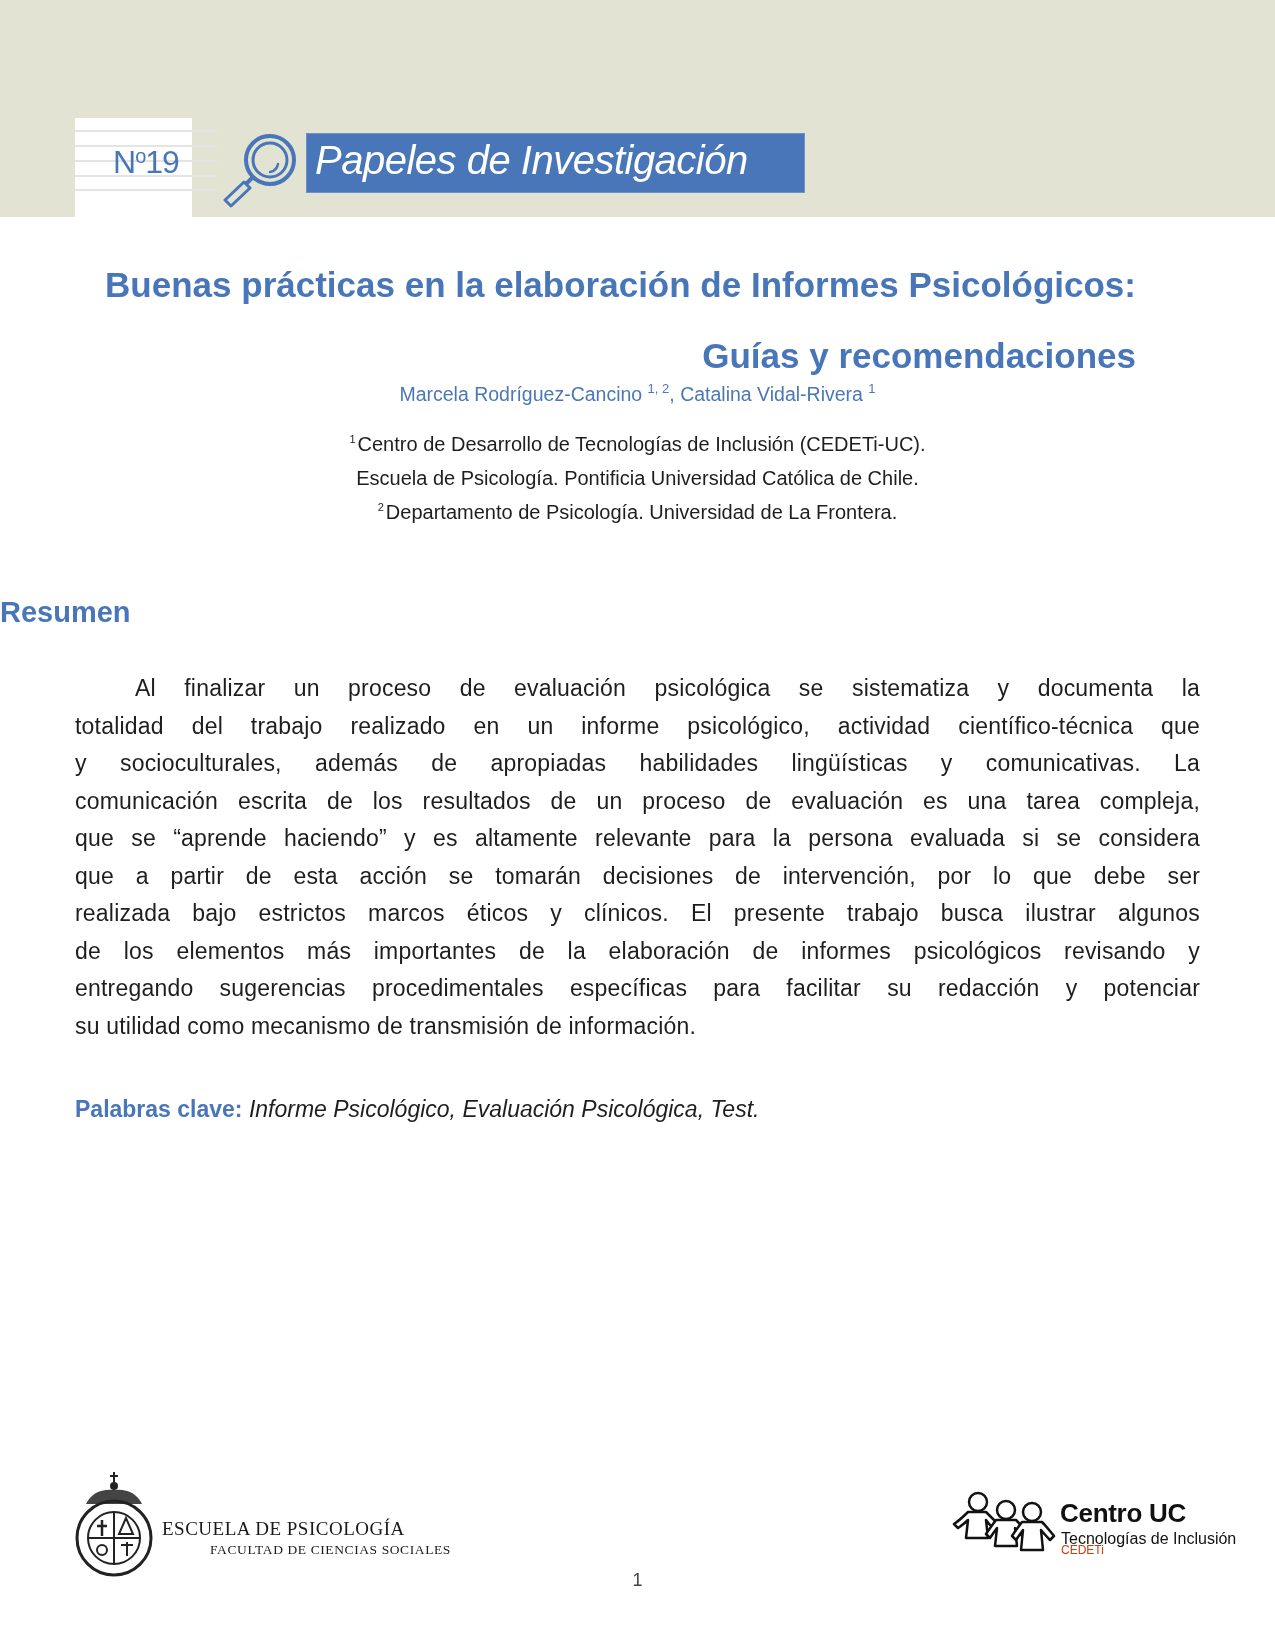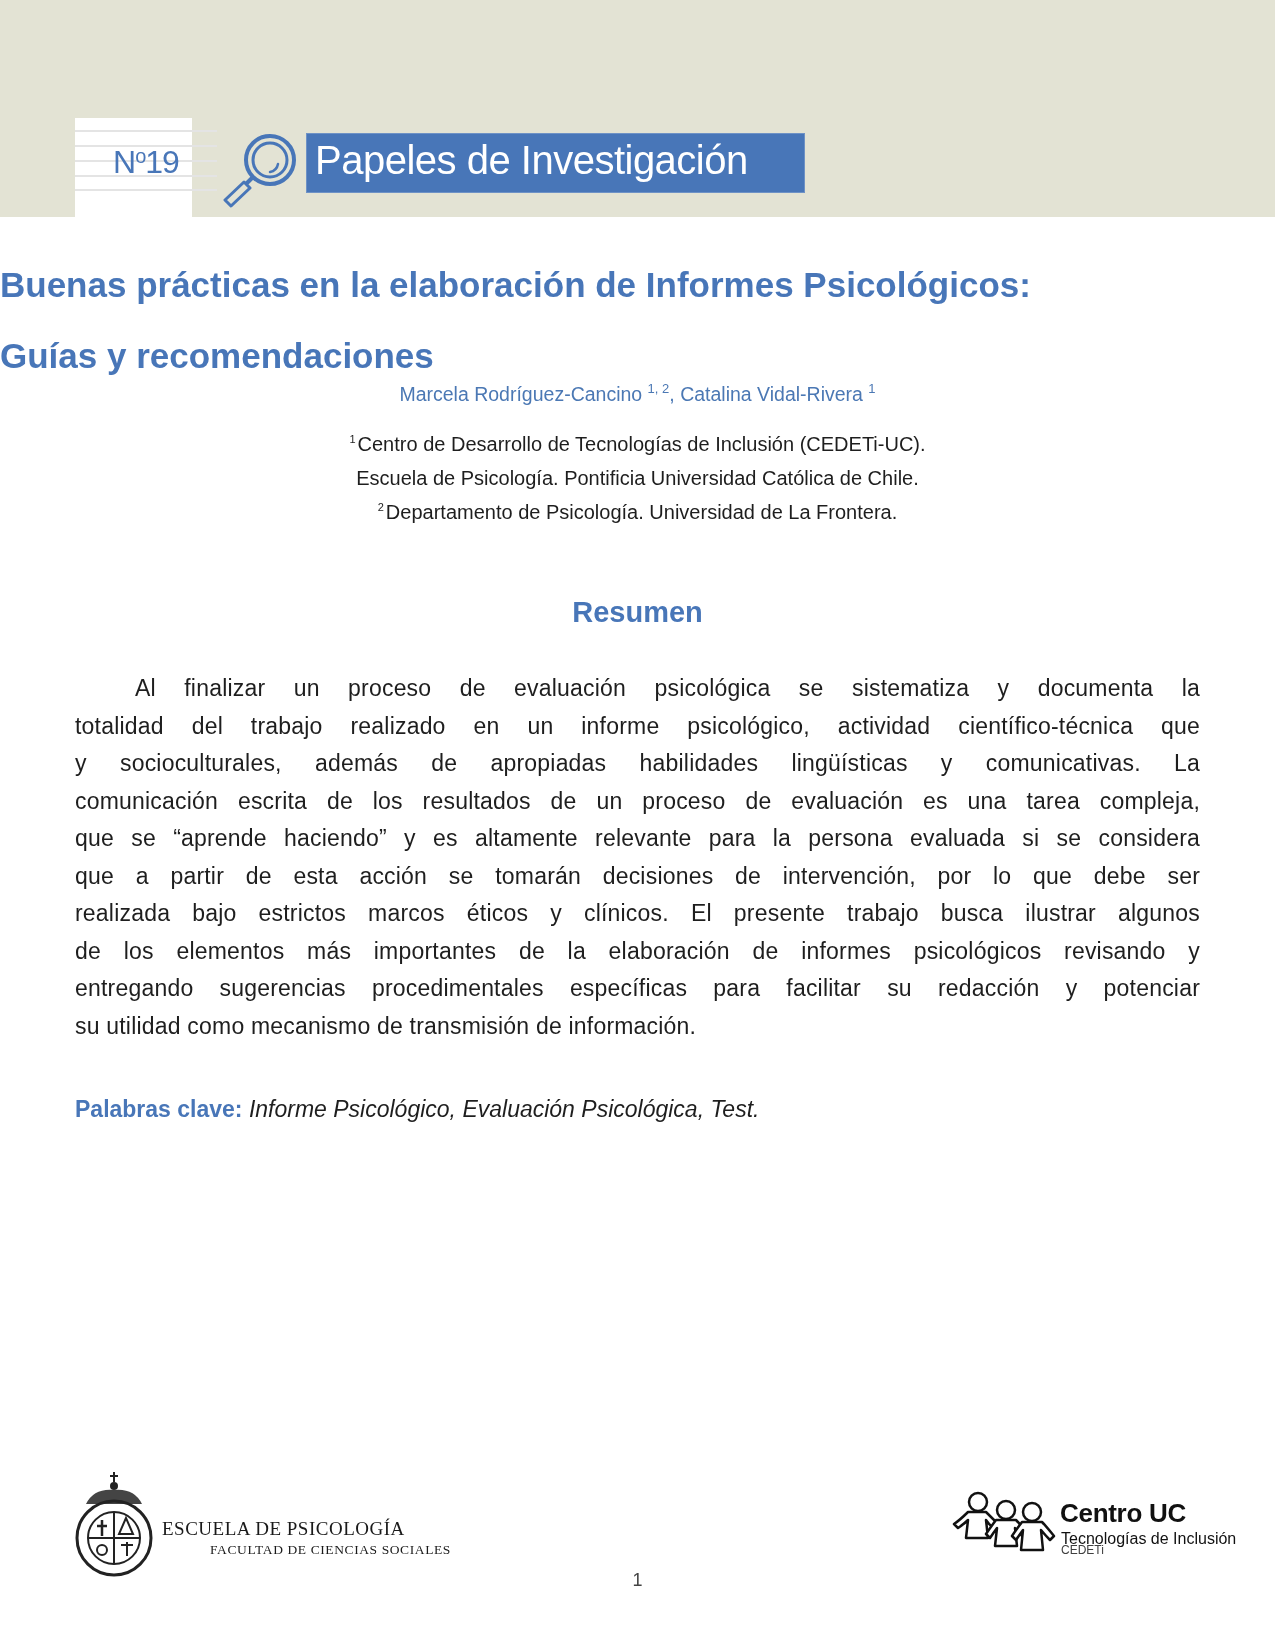--- a/index.html
+++ b/index.html
@@ -20,37 +20,38 @@
   .num-box .num sup { font-size: 20px; vertical-align: 10px; }
   .lens { position: absolute; left: 222px; top: 130px; width: 78px; height: 78px; }
   .banner {
     position: absolute; left: 306px; top: 133px; width: 499px; height: 60px; background: #4876b8;
     border: 1px solid #6e92c6; box-sizing: border-box;
   }
   .banner span {
     position: absolute; left: 8px; top: 4px; color: #ffffff;
     font-family: "Liberation Sans", sans-serif; font-size: 40px; white-space: nowrap;
     letter-spacing: -0.5px;
+    font-style: italic;
   }
 
   .title {
-    position: absolute; left: 0; width: 1136px; text-align: left; color: #4876b8;
+    position: absolute; left: 0; width: 1136px; text-align: right; color: #4876b8;
     font-family: "Liberation Sans", sans-serif; font-weight: bold; font-size: 35px; white-space: nowrap;
   }
   .authors {
     position: absolute; left: 0; width: 1275px; top: 381px; text-align: center;
     color: #4b78b4; font-size: 19.5px;
   }
   .authors sup { font-size: 13px; vertical-align: 8px; }
   .aff {
     position: absolute; left: 0; width: 1275px; text-align: center; color: #1e1e1e; font-size: 20px;
   }
   .aff sup { font-size: 11px; vertical-align: 8px; margin-right: 2px; }
   .section-h {
-    position: absolute; left: 0; width: 1275px; top: 596px; text-align: center;
+    position: absolute; left: 0; width: 1275px; top: 596px; 
     color: #4876b8; font-weight: bold; font-size: 29px;
   }
   .body-text { position: absolute; left: 75px; width: 1125px; top: 670px; }
   .line {
     height: 37.5px; line-height: 37.5px; font-size: 23px; color: #1e1e1e;
     text-align: justify; text-align-last: justify; white-space: nowrap; overflow: visible;
     letter-spacing: 0.2px;
   }
   .line.indent { padding-left: 60px; }
   .line.last { text-align-last: left; }
@@ -71,21 +72,21 @@
   .logo-right { position: absolute; left: 950px; top: 1490px; width: 260px; height: 80px; }
   .logo-right .kids { position: absolute; left: 0; top: 0; width: 108px; height: 62px; }
   .logo-right .c1 {
     position: absolute; left: 110px; top: 8px; font-weight: bold; font-size: 26px;
     color: #111; white-space: nowrap; letter-spacing: -0.3px;
   }
   .logo-right .c2 {
     position: absolute; left: 111px; top: 40px; font-size: 16px; color: #111; white-space: nowrap;
   }
   .logo-right .c3 {
-    position: absolute; left: 111px; top: 53px; font-size: 12px; color: #404040; white-space: nowrap;
+    position: absolute; left: 111px; top: 53px; font-size: 12px; color: #c2410c; white-space: nowrap;
   }
   .page-num {
     position: absolute; left: 0; width: 1275px; top: 1570px; text-align: center;
     font-size: 18px; color: #444;
   }
 </style>
 </head>
 <body>
 
 <div class="band"></div>

